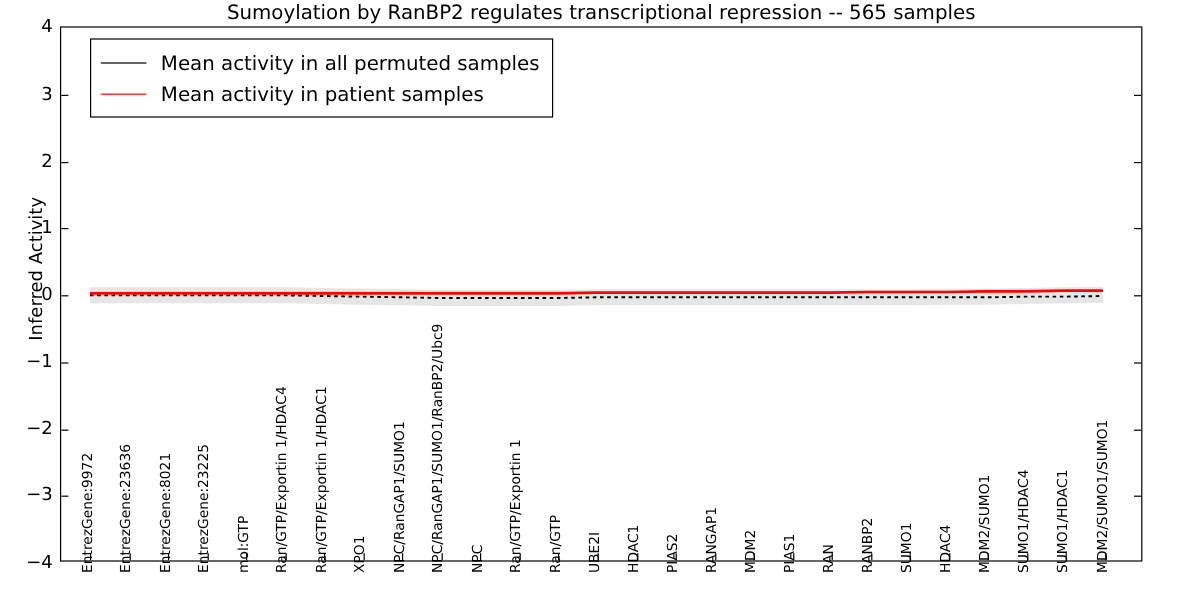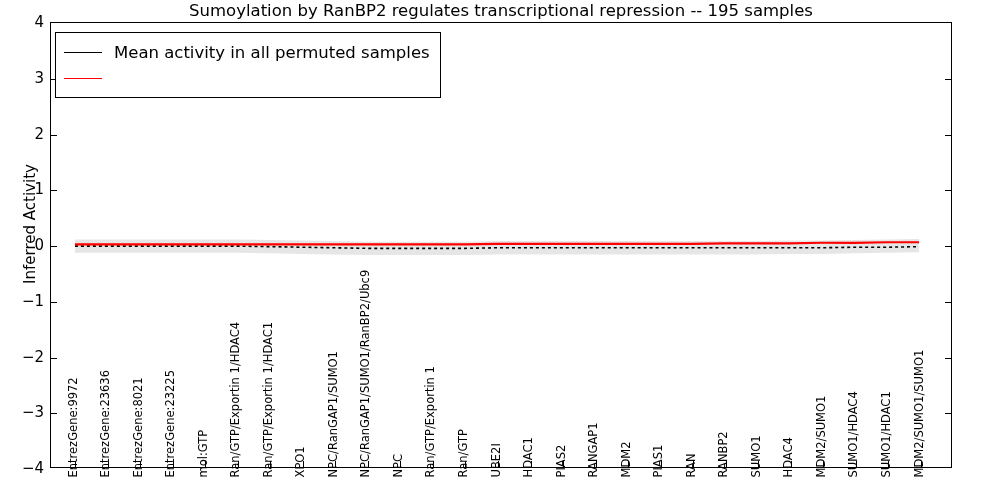--- a/index.html
+++ b/index.html
@@ -114,21 +114,21 @@
     color: #000000;
     white-space: nowrap;
     transform-origin: left bottom;
     transform: rotate(-90deg);
     line-height: 11.5px;
   }
 
   
   #legend {
     position: absolute;
-    left: 4px;
+    left: 24px;
     top: 9px;
     border: 1.5px solid #000000;
     background: #ffffff;
     padding: 6px 10px 6px 8px;
     box-sizing: border-box;
   }
   .legend-row {
     display: flex;
     align-items: center;
     height: 26px;
@@ -151,21 +151,21 @@
     left: 0; top: 0;
     width: 100%;
     height: 100%;
   }
 </style>
 </head>
 <body>
 
 <div id="figure">
 
-  <div id="chart-title">Sumoylation by RanBP2 regulates transcriptional repression -- 195 samples</div>
+  <div id="chart-title">Sumoylation by RanBP2 regulates transcriptional repression -- 565 samples</div>
 
   <div id="y-axis-title-holder" style="position:absolute;left:0;top:0;width:0;height:0;">
     <div id="y-axis-label">Inferred Activity</div>
   </div>
 
   <div id="ytick-labels">
       <div class="ytick-wrap" style="top: 22px;">4</div>
       <div class="ytick-wrap" style="top: 77.75px;">3</div>
       <div class="ytick-wrap" style="top: 133.5px;">2</div>
       <div class="ytick-wrap" style="top: 189.25px;">1</div>
@@ -230,20 +230,21 @@
         </div>
     </div>
 
     <div id="legend">
       <div class="legend-row">
         <span class="legend-swatch" style="border-top:1.8px solid #000000;"></span>
         <span class="legend-text">Mean activity in all permuted samples</span>
       </div>
       <div class="legend-row">
         <span class="legend-swatch" style="border-top:1.8px solid #ff0000;"></span>
+        <span class="legend-text">Mean activity in patient samples</span>
       </div>
     </div>
   </div>
 
   <div id="xtick-labels">
       <div class="xtick-label" style="left: 78.5px; top: 466px;">EntrezGene:9972</div>
       <div class="xtick-label" style="left: 111.038px; top: 466px;">EntrezGene:23636</div>
       <div class="xtick-label" style="left: 143.577px; top: 466px;">EntrezGene:8021</div>
       <div class="xtick-label" style="left: 176.115px; top: 466px;">EntrezGene:23225</div>
       <div class="xtick-label" style="left: 208.654px; top: 466px;">mol:GTP</div>

